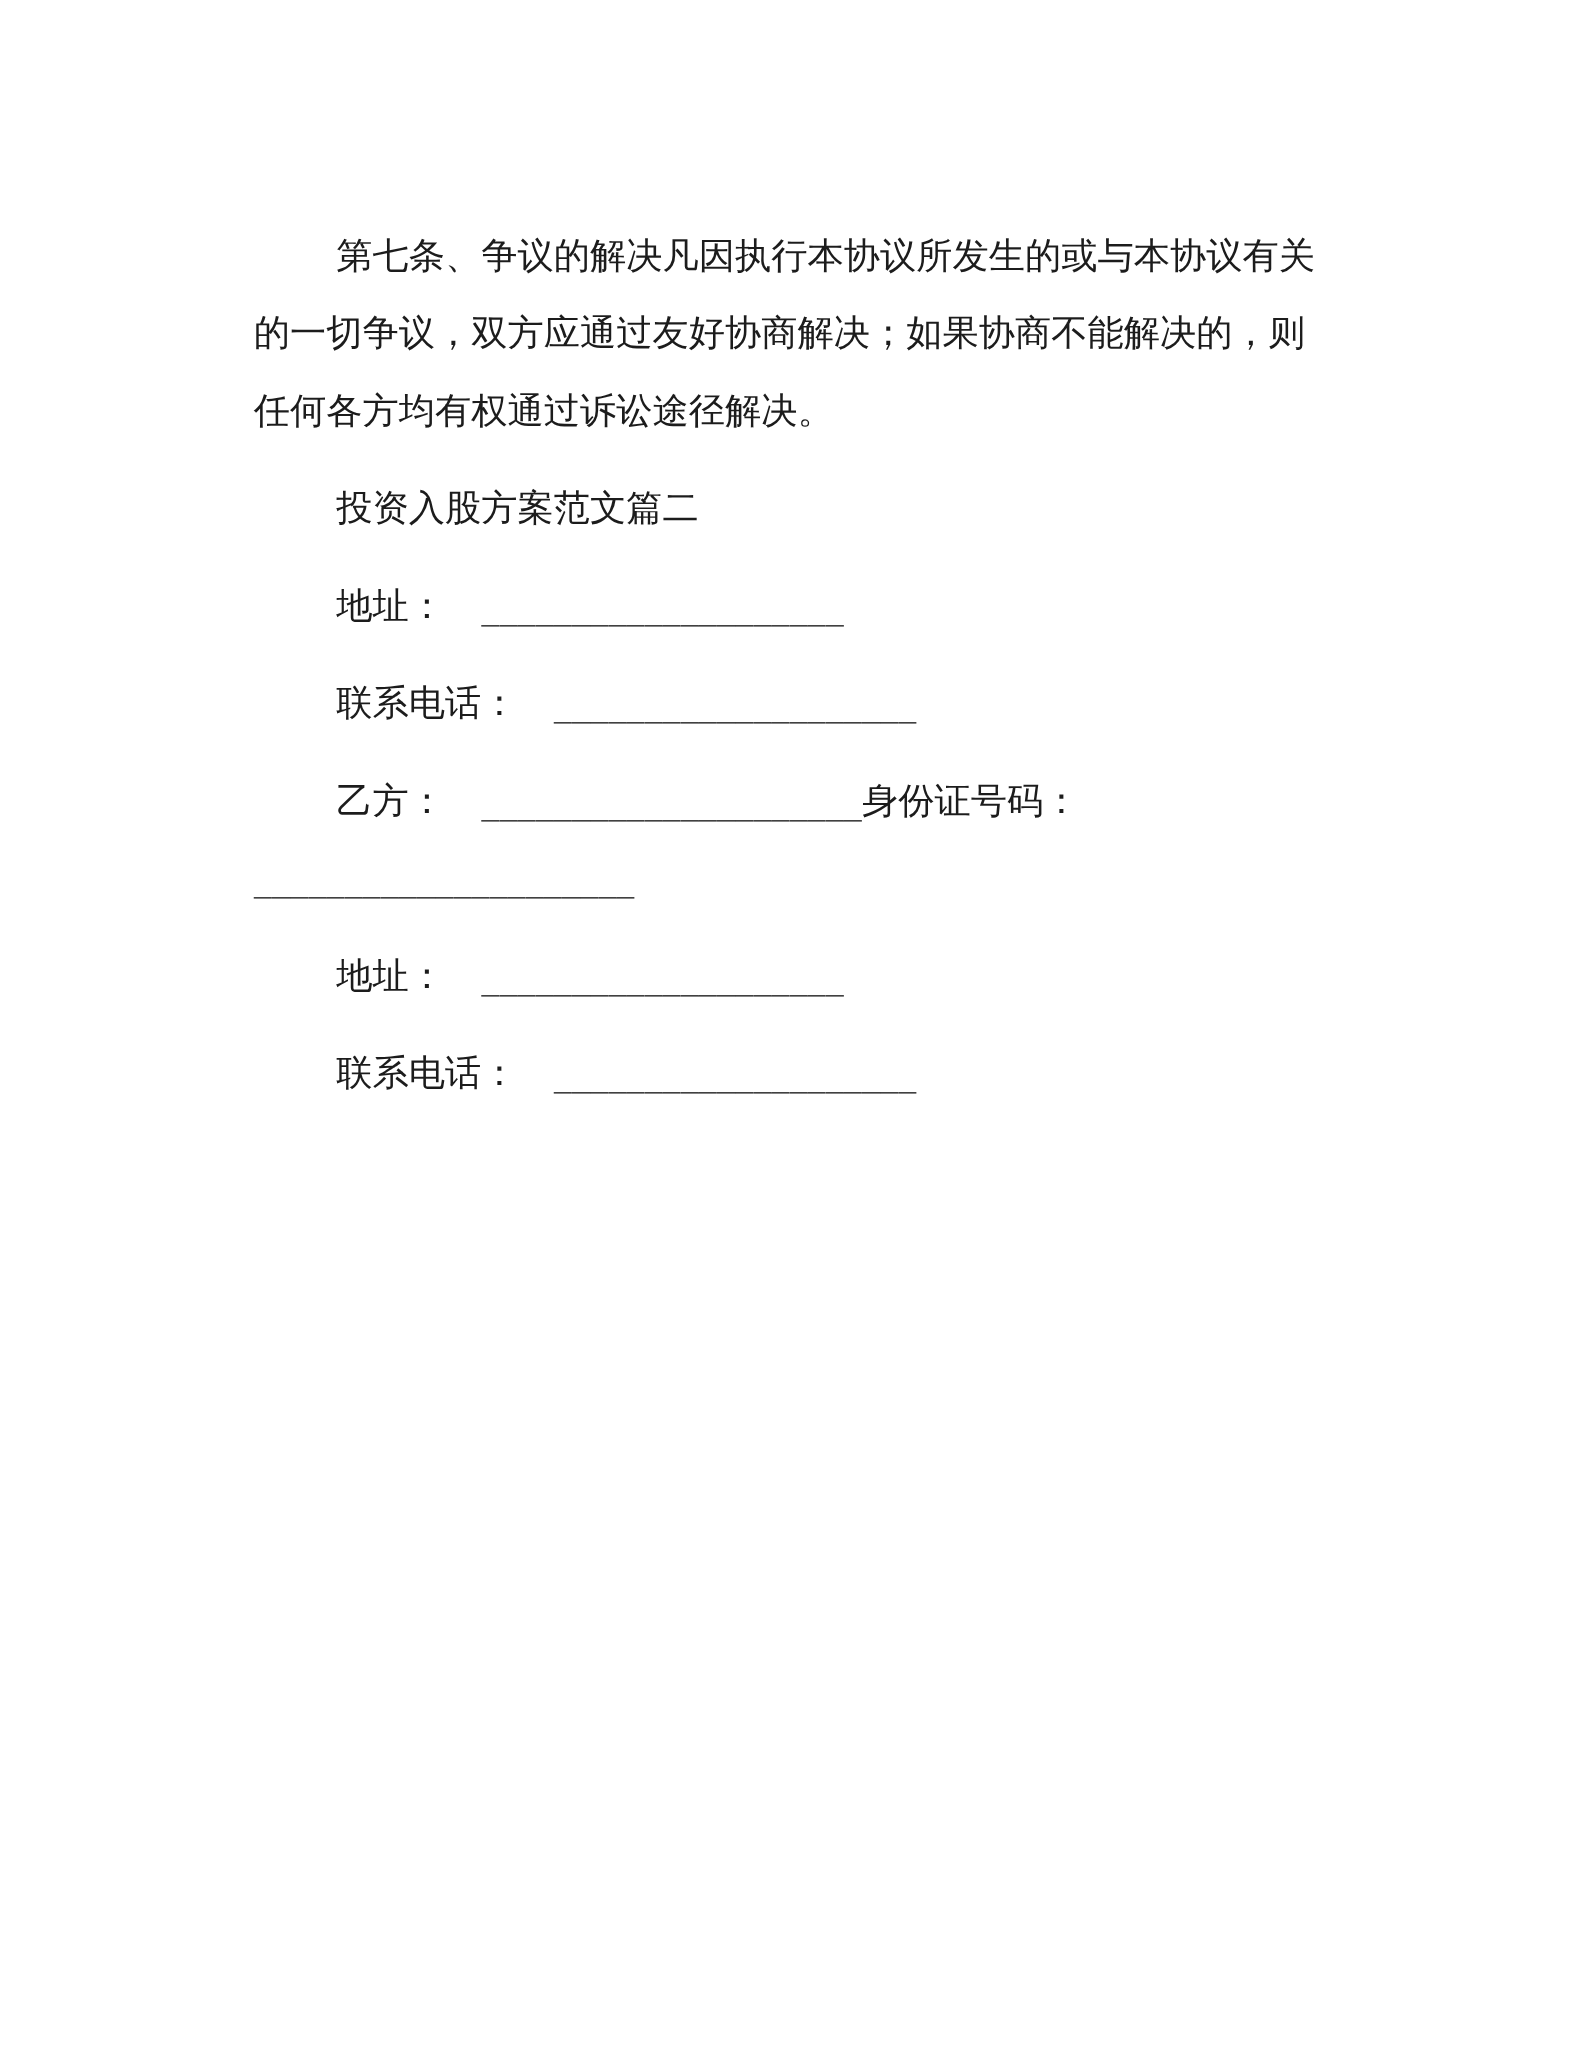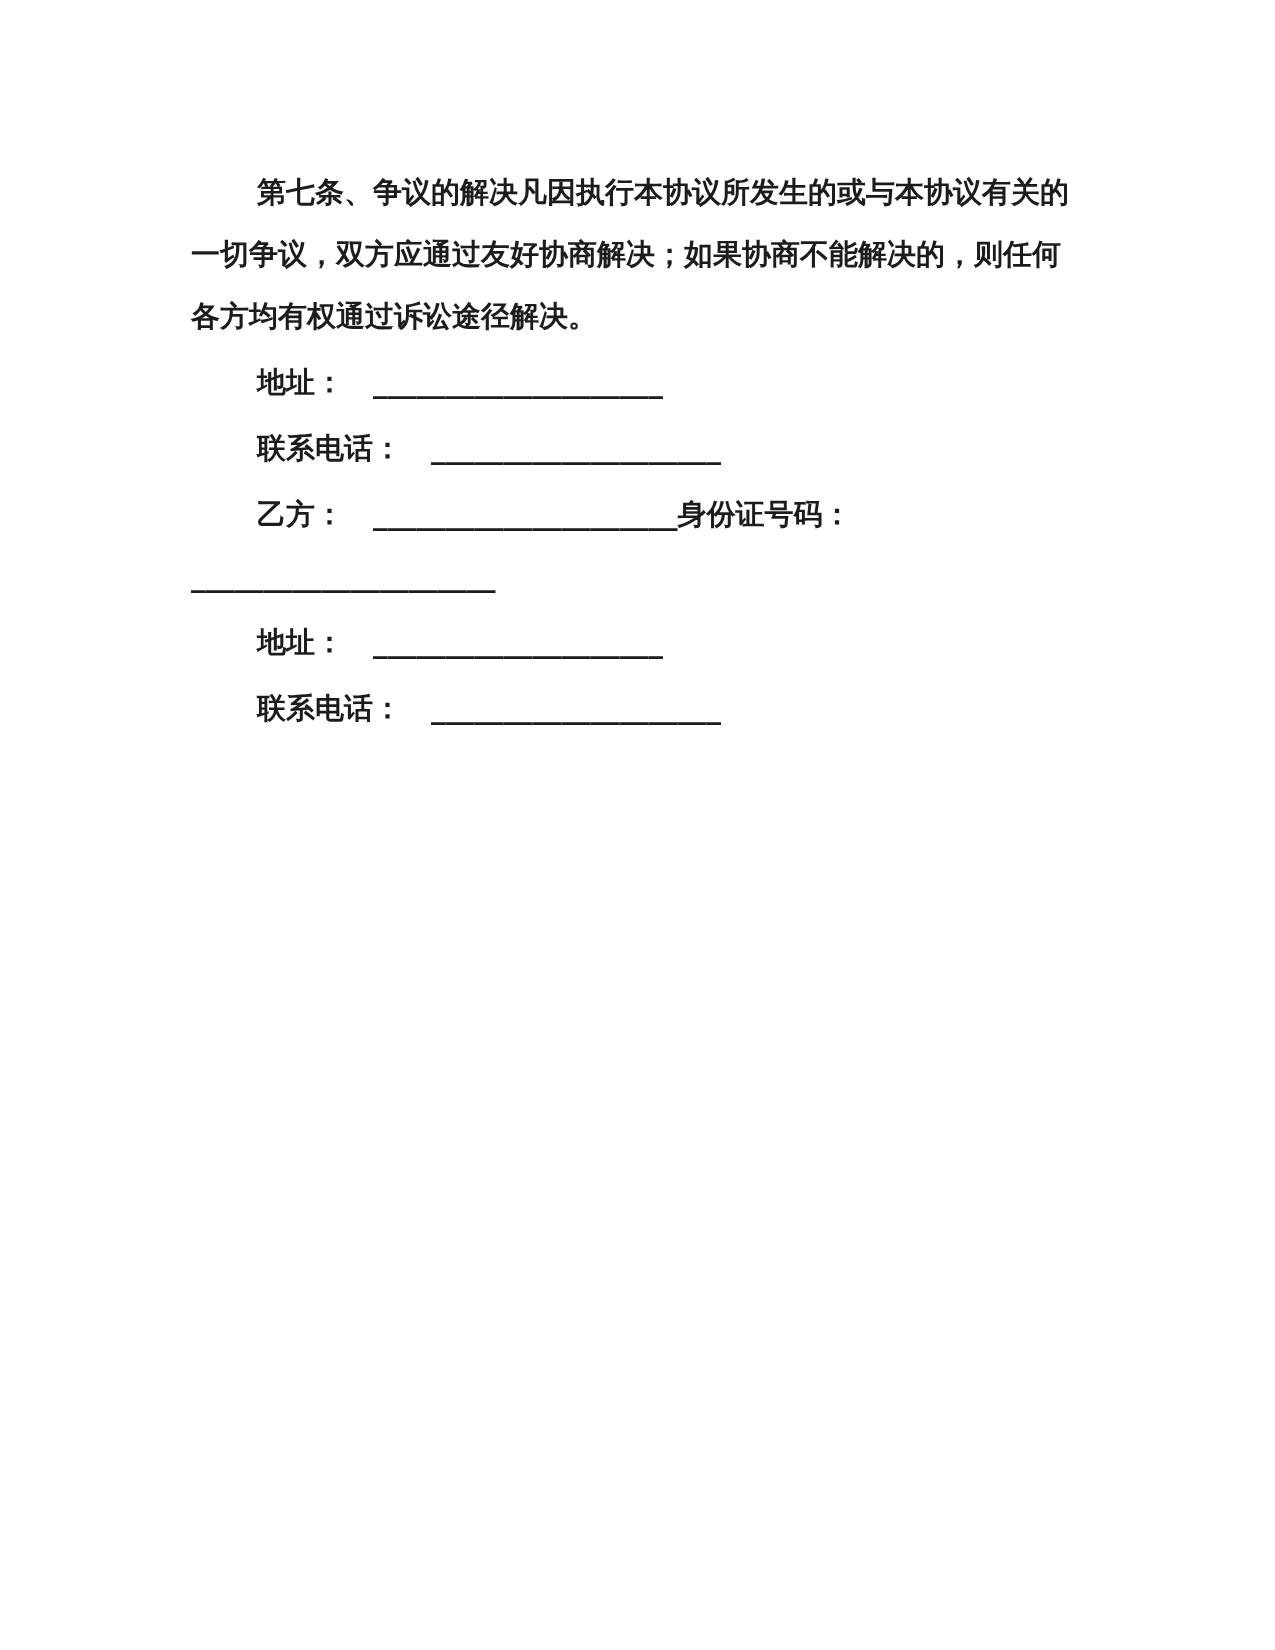--- a/index.html
+++ b/index.html
@@ -28,31 +28,32 @@
     left: 187px;
     top: 157px;
     width: 890px;
     font-size: 29px;
     line-height: 62px;
     text-align: left;
     word-break: normal;
     letter-spacing: 0;
   }
   .para {
-    margin: 4px;
+    margin: 16px;
     padding: 0;
     text-indent: 66px;
-    font-weight: 700;
+    font-weight: 400;
   }
 </style>
 </head>
 <body>
 
 <div class="doc-page">
   <div class="doc-body">
     <p class="para">第七条、争议的解决凡因执行本协议所发生的或与本协议有关的一切争议，双方应通过友好协商解决；如果协商不能解决的，则任何各方均有权通过诉讼途径解决。</p>
+    <p class="para">投资入股方案范文篇二</p>
     <p class="para">地址：　____________________</p>
     <p class="para">联系电话：　____________________</p>
     <p class="para">乙方：　_____________________身份证号码：_____________________</p>
     <p class="para">地址：　____________________</p>
     <p class="para">联系电话：　____________________</p>
   </div>
 </div>
 
 </body></html>

